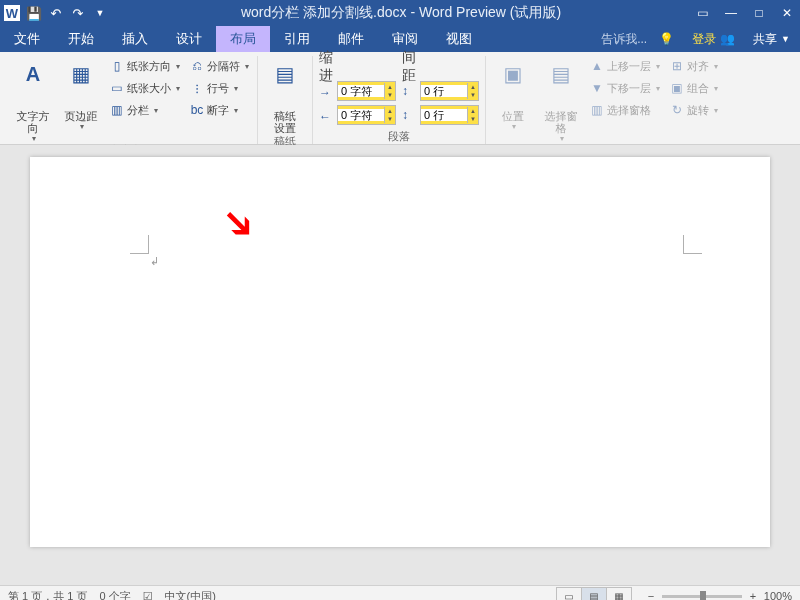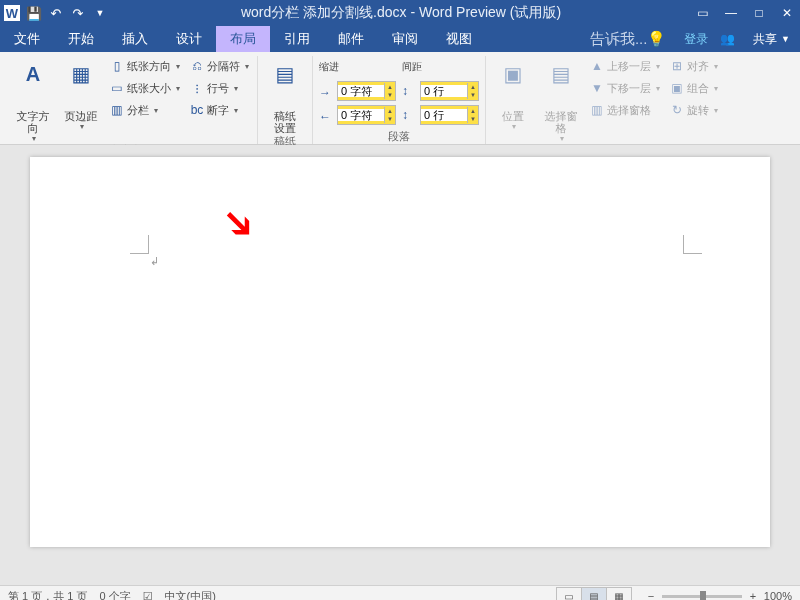--- a/index.html
+++ b/index.html
@@ -7,37 +7,37 @@
 .titlebar .qat{display:flex;gap:6px;align-items:center}
 .titlebar .qat span{width:16px;height:16px;display:inline-flex;align-items:center;justify-content:center;cursor:pointer;font-size:13px}
 .titlebar .wlogo{background:#fff;color:#2b579a;font-weight:bold;width:18px;height:18px;display:inline-flex;align-items:center;justify-content:center;font-size:12px}
 .titlebar .title{flex:1;text-align:center;font-size:14px;color:#e8eef7}
 .titlebar .winbtns{display:flex;gap:10px;align-items:center}
 .titlebar .winbtns span{width:18px;height:18px;display:inline-flex;align-items:center;justify-content:center;cursor:pointer}
 .tabrow{background:#2b579a;color:#fff;height:26px;display:flex;align-items:stretch}
 .tab{padding:0 14px;display:flex;align-items:center;cursor:pointer;font-size:13px}
 .tab.active{background:#c4b5fd;color:#2b579a}
 .tabrow .spacer{flex:1}
-.tellme{color:#c7d5ea;display:flex;align-items:center;gap:0;padding:0 10px;font-size:15px}
-.signin{color:#7dd3fc;display:flex;align-items:center;gap:12px;padding:0 8px;cursor:pointer}
+.tellme{color:#c7d5ea;display:flex;align-items:center;gap:12px;padding:0 10px;font-size:12px}
+.signin{color:#fde047;display:flex;align-items:center;gap:4px;padding:0 8px;cursor:pointer}
 .share{color:#fff;display:flex;align-items:center;gap:4px;padding:0 10px;cursor:pointer}
 
 .ribbon{background:#f3f3f3;border-bottom:1px solid #d0d0d0;height:88px;display:flex;padding:4px 6px 0;color:#444}
 .group{display:flex;flex-direction:column;border-right:1px solid #dcdcdc;padding:0 6px;height:88px;min-width:40px}
 .group .body{flex:1;display:flex;gap:6px;align-items:flex-start}
 .group .label{text-align:center;font-size:11px;color:#666;height:16px;display:flex;align-items:center;justify-content:center}
 .bigbtn{display:flex;flex-direction:column;align-items:center;width:42px;cursor:pointer;padding-top:2px}
 .bigbtn .icon{width:32px;height:32px;display:flex;align-items:center;justify-content:center;font-size:20px;color:#2b579a}
 .bigbtn .text{font-size:11px;text-align:center;line-height:12px;margin-top:20px}
 .vstack{display:flex;flex-direction:column;gap:2px}
 .smallbtn{display:flex;align-items:center;gap:3px;font-size:11px;cursor:pointer;height:20px;padding:0 2px;white-space:nowrap}
 .smallbtn .ic{width:14px;height:14px;display:inline-flex;align-items:center;justify-content:center;color:#2b579a;font-size:12px}
 .dd::after{content:"▾";font-size:8px;margin-left:2px;color:#666}
 .spinner-row{display:flex;align-items:center;gap:4px;height:22px}
-.spinner-row .lbl{font-size:10px;width:24px}
+.spinner-row .lbl{font-size:14px;width:24px}
 .spinner-row .ic{width:14px;font-size:12px;color:#2b579a}
 .spinner{display:flex;align-items:center;border:1px solid #b8b8b8;background:#fde047;height:18px}
 .spinner input{border:0;width:40px;font-size:11px;padding:0 3px;outline:none}
 .spinner .updn{display:flex;flex-direction:column;border-left:1px solid #b8b8b8}
 .spinner .updn span{font-size:6px;line-height:8px;padding:0 2px;cursor:pointer;color:#555}
 .dimmed{opacity:.45}
 
 .docarea{position:relative;background:#e6e6e6;height:428px;display:flex;justify-content:center;align-items:flex-start;padding-top:12px}
 .page{background:#fff;width:740px;height:390px;box-shadow:0 0 4px rgba(0,0,0,.25);position:relative}
 .page .corner-tl{position:absolute;left:100px;top:78px;width:18px;height:18px;border-right:1px solid #b0b0b0;border-bottom:1px solid #b0b0b0}

